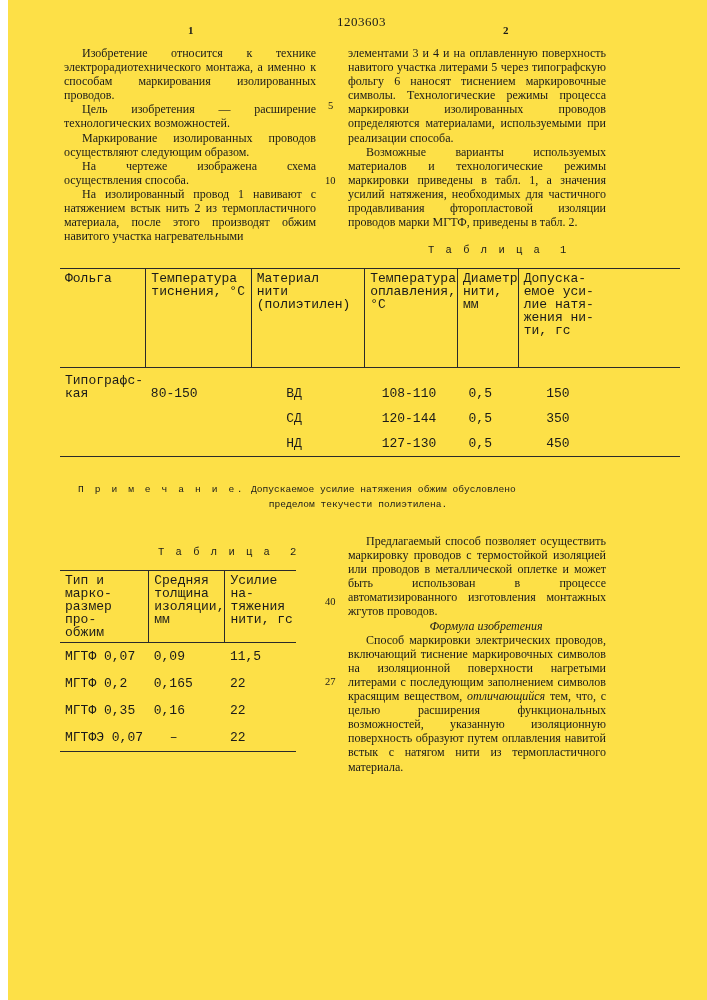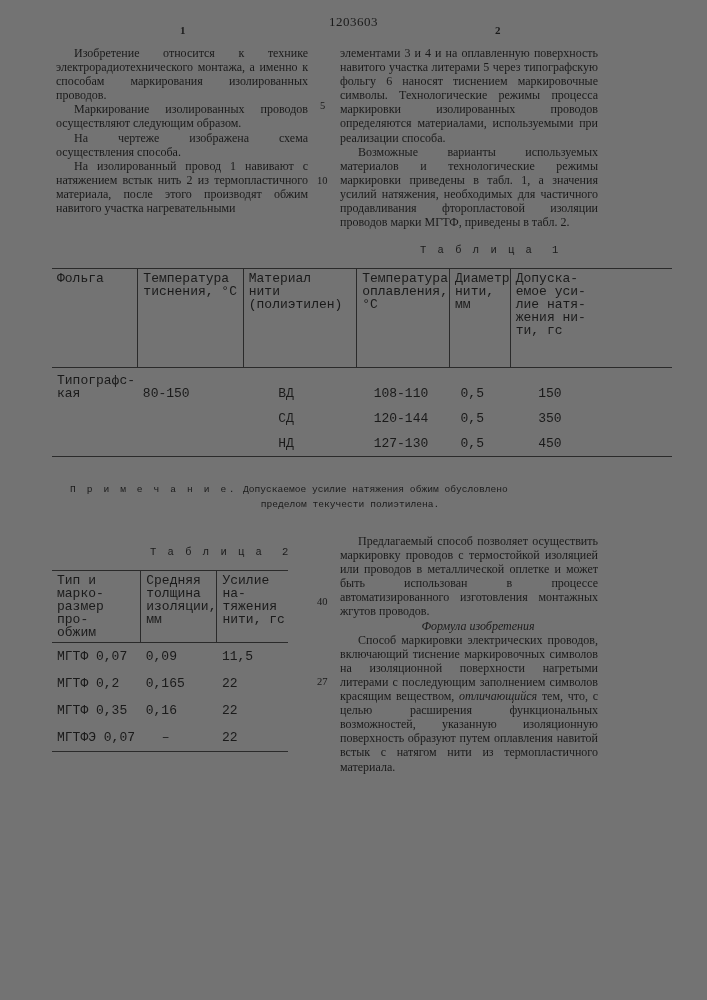--- a/index.html
+++ b/index.html
@@ -12,21 +12,22 @@
     height: 1000px;
     position: relative;
     font-family: "Liberation Serif", serif;
     color: #1a1a1a;
     overflow: hidden;
   }
 
   .page {
     position: absolute;
     inset: 0;
-    background: #737373;
+    background: #fde047;
+    margin-left: 8px;
   }
 
   
   .patent-number {
     position: absolute;
     top: 14px;
     left: 0;
     width: 707px;
     text-align: center;
     font-size: 13px;
@@ -129,20 +130,21 @@
 <body>
 
 <div class="page">
 
   <div class="patent-number">1203603</div>
   <div class="col-num left">1</div>
   <div class="col-num right">2</div>
 
   <div class="col" id="col-left-top">
     <p>Изобретение относится к технике электрорадиотехнического монтажа, а именно к способам маркирования изолированных проводов.</p>
+    <p>Цель изобретения — расширение технологических возможностей.</p>
     <p>Маркирование изолированных проводов осуществляют следующим образом.</p>
     <p>На чертеже изображена схема осуществления способа.</p>
     <p>На изолированный провод 1 навивают с натяжением встык нить 2 из термопластичного материала, после этого производят обжим навитого участка нагревательными</p>
   </div>
 
   <div class="col" id="col-right-top">
     <p class="noindent">элементами 3 и 4 и на оплавленную поверхность навитого участка литерами 5 через типографскую фольгу 6 наносят тиснением маркировочные символы. Технологические режимы процесса маркировки изолированных проводов определяются материалами, используемыми при реализации способа.</p>
     <p>Возможные варианты используемых материалов и технологические режимы маркировки приведены в табл. 1, а значения усилий натяжения, необходимых для частичного продавливания фторопластовой изоляции проводов марки МГТФ, приведены в табл. 2.</p>
   </div>
 

